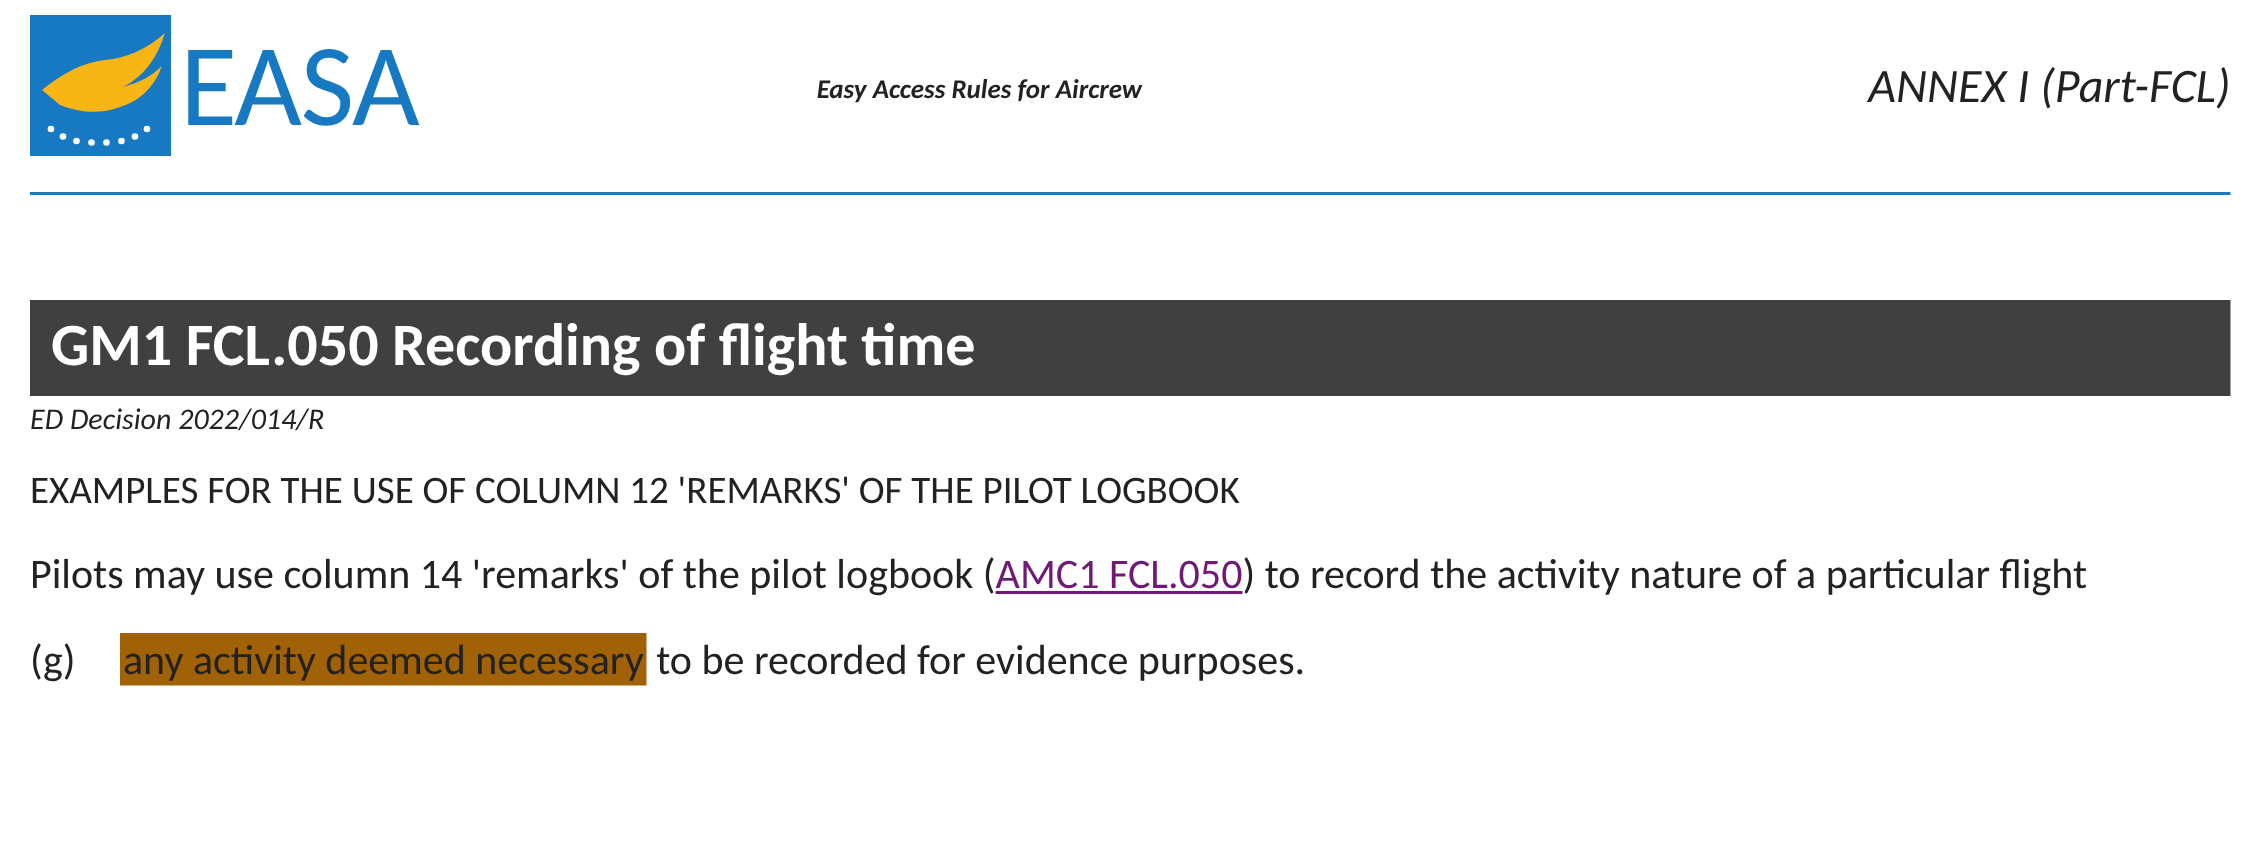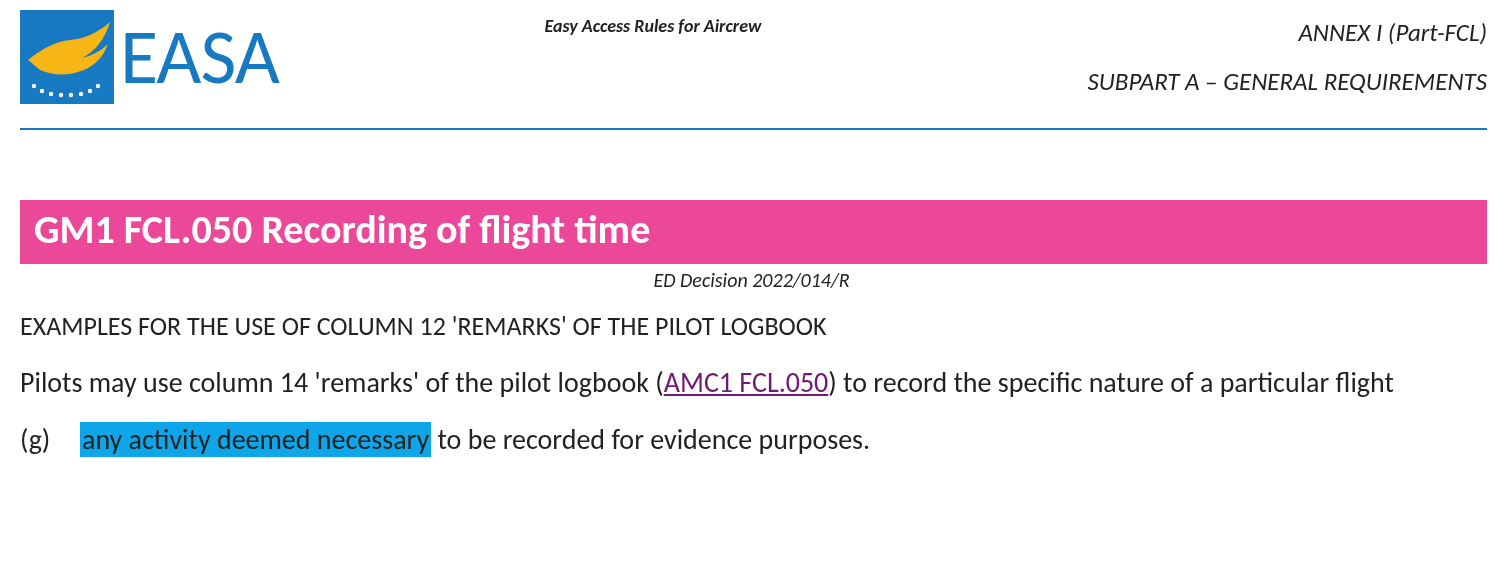--- a/index.html
+++ b/index.html
@@ -5,21 +5,21 @@
   * { box-sizing: border-box; }
   body {
     margin: 0;
     padding: 10px 20px 30px 20px;
     font-family: Calibri, "Segoe UI", Arial, sans-serif;
     color: #222;
     width: 1507px;
   }
   .header-row {
     display: flex;
-    align-items: flex-start;
+    align-items: center;
   }
   .logo-wrap { display: flex; align-items: center; gap: 6px; }
   .logo-square {
     width: 94px; height: 94px;
     background: #1679c1;
     position: relative;
     flex-shrink: 0;
   }
   .logo-square svg { position: absolute; inset: 0; }
   .logo-text {
@@ -34,60 +34,60 @@
     text-align: center;
     font-style: italic;
     font-weight: 700;
     font-size: 18px;
     line-height: 1.35;
     padding-top: 4px;
   }
   .right-block {
     text-align: right;
     font-style: italic;
-    font-size: 25px;
+    font-size: 32px;
     line-height: 1.7;
     padding-top: 2px;
     min-width: 460px;
   }
   .right-block .l1 { display: block; }
   .right-block .l2 { display: block; margin-top: 6px; }
   .hr-blue {
     border: none;
     border-top: 2px solid #1679c1;
     margin: 24px 0 70px 0;
   }
   .gm-banner {
-    background: #ec4899;
+    background: #404040;
     color: #fff;
     font-weight: 700;
     font-size: 40px;
     padding: 6px 14px 10px 14px;
     line-height: 1.2;
   }
   .ed-decision {
-    text-align: center;
+    text-align: left;
     font-style: italic;
     font-size: 20px;
     margin: 4px 4px 18px 0;
   }
   .sub-heading {
     font-weight: 400;
     font-size: 26px;
     margin-bottom: 22px;
   }
   .body-text {
     font-size: 28px;
     line-height: 1.38;
     margin-bottom: 18px;
   }
   a.amc-link { color: #701a75; text-decoration: underline; }
   .item-row { display: flex; font-size: 28px; line-height: 1.38; }
   .item-letter { width: 60px; flex-shrink: 0; }
-  .hl { background: #0ea5e9; padding: 0 2px; }
+  .hl { background: #a16207; padding: 0 2px; }
 </style>
 </head>
 <body>
 
 <div class="header-row">
   <div class="logo-wrap">
     <div class="logo-square">
       <svg viewBox="0 0 94 94">
         <path d="M8 50 Q30 32 50 30 Q72 28 90 12 Q82 38 62 48 Q78 44 88 34 Q80 56 58 62 Q40 68 20 60 Z" fill="#f7b516"></path>
         <g fill="#ffffff">
@@ -104,35 +104,34 @@
     </div>
     <div class="logo-text">EASA</div>
   </div>
 
   <div class="center-block">
     <span>Easy Access Rules for Aircrew</span><br>
   </div>
 
   <div class="right-block">
     <span class="l1">ANNEX I (Part-FCL)</span>
-    <span class="l2">SUBPART A – GENERAL REQUIREMENTS</span>
   </div>
 </div>
 
 <hr class="hr-blue">
 
 <div class="gm-banner">
   <span>GM1 FCL.050 Recording of flight time</span>
 </div>
 <div class="ed-decision">ED Decision 2022/014/R</div>
 
 <div class="sub-heading">EXAMPLES FOR THE USE OF COLUMN 12 'REMARKS' OF THE PILOT LOGBOOK</div>
 
 <div class="body-text">
-  <span>Pilots may use column 14 'remarks' of the pilot logbook (</span><a href="#" class="amc-link">AMC1 FCL.050</a><span>) to record the specific nature of a particular flight</span>
+  <span>Pilots may use column 14 'remarks' of the pilot logbook (</span><a href="#" class="amc-link">AMC1 FCL.050</a><span>) to record the activity nature of a particular flight</span>
 </div>
 
 <div class="item-row">
   <div class="item-letter">(g)</div>
   <div>
     <span class="hl">any activity deemed necessary</span><span> to be recorded for evidence purposes.</span>
   </div>
 </div>
 
 </body></html>

